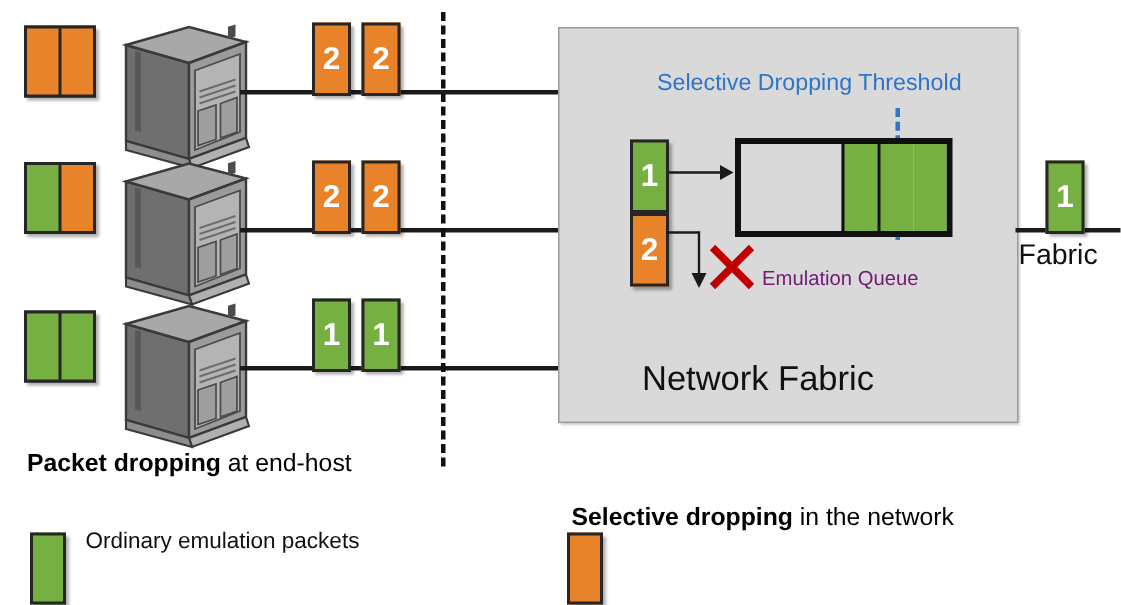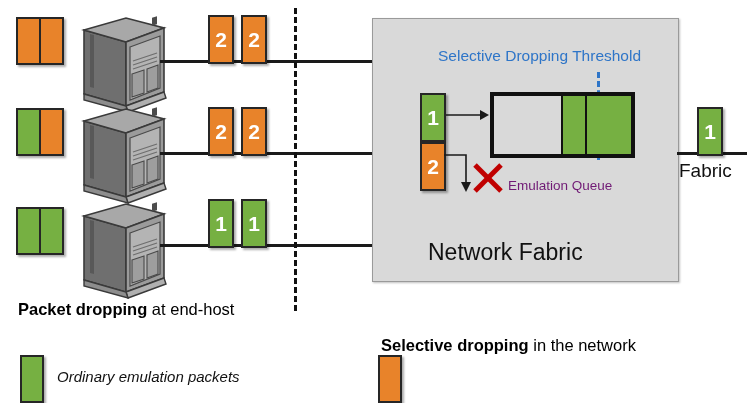--- a/index.html
+++ b/index.html
@@ -189,17 +189,17 @@
   <div class="egress-label" style="left:679px;top:160px;">Fabric</div>
 
   <div class="caption" style="left:18px;top:300px;">
     <b>Packet dropping</b><span> at end-host</span>
   </div>
   <div class="caption" style="left:381px;top:300px;margin-top:36px;">
     <b>Selective dropping</b><span> in the network</span>
   </div>
 
   <div class="legend-sw c-green" style="left:20px;top:355px;"></div>
-  <div class="legend-tx" style="left:57px;top:368px;font-style:italic;">Ordinary emulation packets</div>
+  <div class="legend-tx" style="left:57px;top:352px;">Ordinary emulation packets</div>
 
   <div class="legend-sw c-orange" style="left:378px;top:355px;"></div>
 
 </div>
 
 </body></html>

